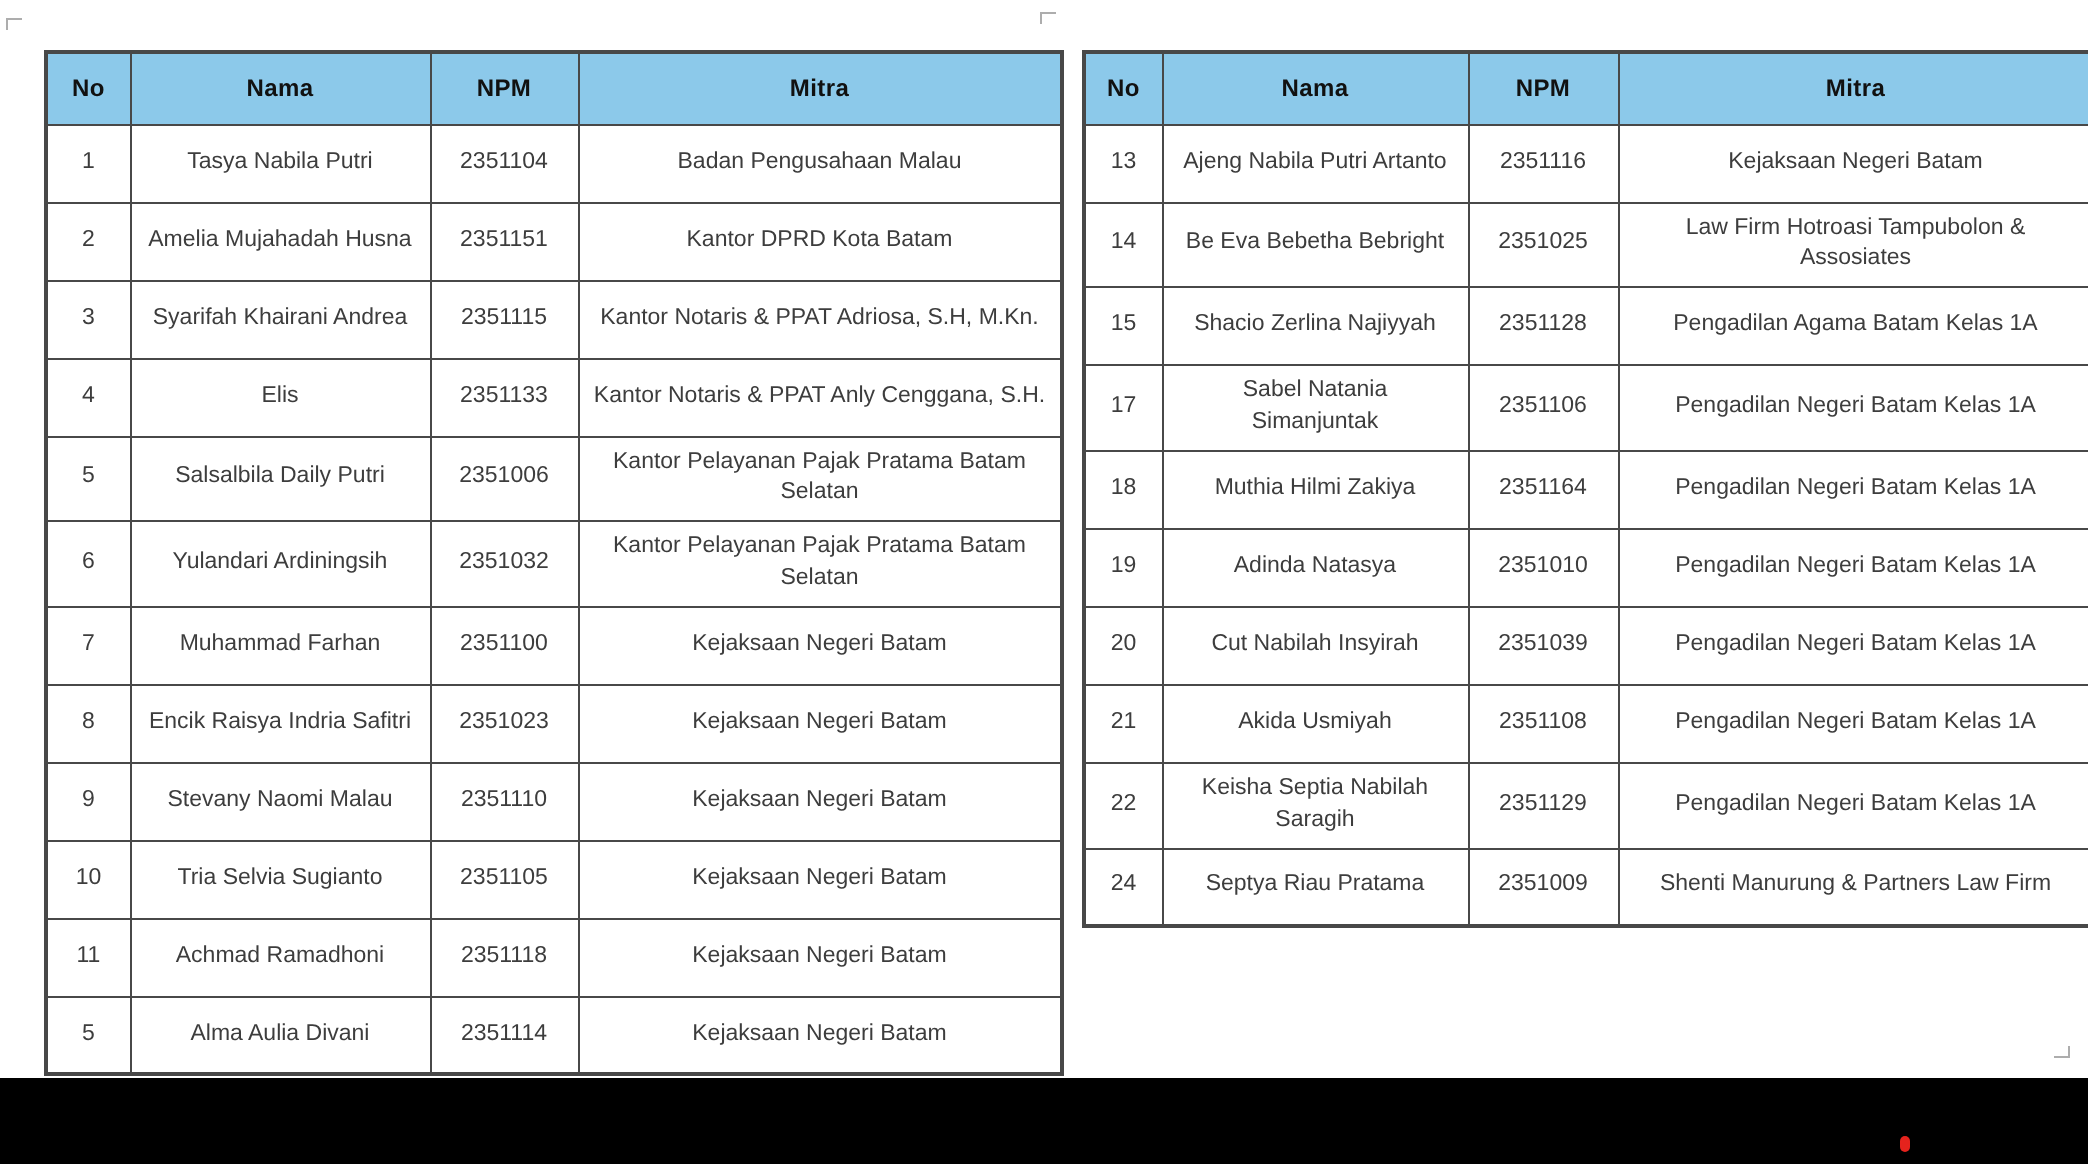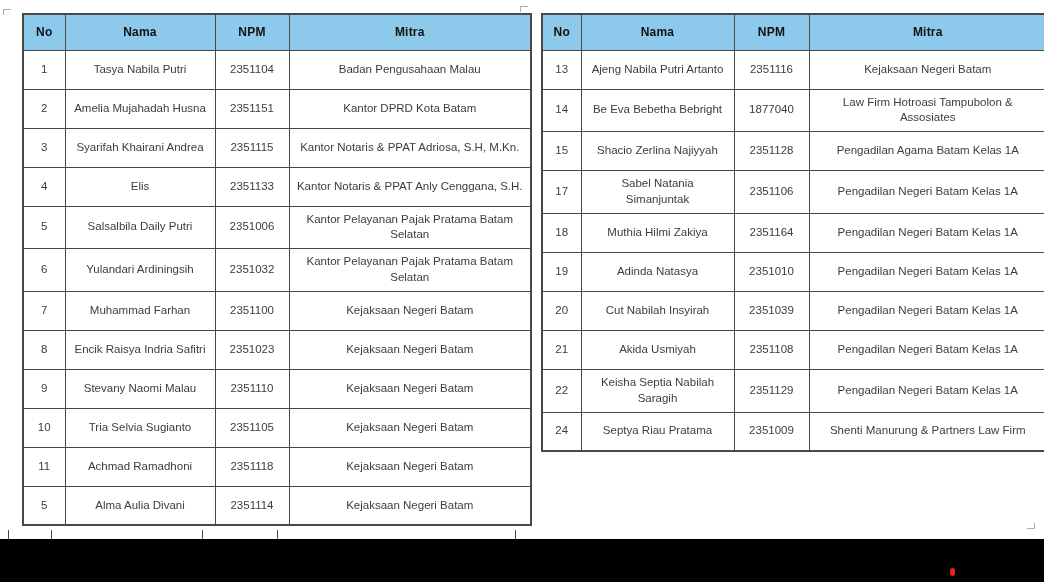--- a/index.html
+++ b/index.html
@@ -1,20 +1,20 @@
 <!DOCTYPE html>
 <html style="--header-bg: #8CC9EA; --grid-border: #484848; --body-text: #3D3D3D; --header-text: #111111; --bottom-bar: #000000; --red-marker: #E5231D;"><head>
 <meta charset="utf-8">
 <style>
   html,body{margin:0;padding:0;background:#ffffff;}
   .stage{
     position:relative;width:1044px;height:582px;background:#ffffff;overflow:hidden;
     font-family:"Liberation Sans", sans-serif;
   }
-  .table-wrap{position:absolute;top:13px;padding-left:14px;}
+  .table-wrap{position:absolute;top:25px;padding-left:14px;}
   .table-wrap.left{left:8px;}
   .table-wrap.right{left:527px;}
   table{border-collapse:collapse;table-layout:fixed;border:2px solid var(--grid-border,#3f3f3f);}
   .left table{width:508px;}
   .right table{width:505px;}
   .left col.c0{width:42px;}  .left col.c1{width:150px;} .left col.c2{width:74px;} .left col.c3{width:242px;}
   .right col.c0{width:39px;} .right col.c1{width:153px;}.right col.c2{width:75px;} .right col.c3{width:238px;}
   th,td{
     border:1px solid var(--grid-border,#484848);
     text-align:center;vertical-align:middle;
@@ -181,21 +181,21 @@
       <tbody>
           <tr>
             <td>13</td>
             <td>Ajeng Nabila Putri Artanto</td>
             <td>2351116</td>
             <td>Kejaksaan Negeri Batam</td>
           </tr>
           <tr>
             <td>14</td>
             <td>Be Eva Bebetha Bebright</td>
-            <td>1877040</td>
+            <td>2351025</td>
             <td>Law Firm Hotroasi Tampubolon &amp;
 Assosiates</td>
           </tr>
           <tr>
             <td>15</td>
             <td>Shacio Zerlina Najiyyah</td>
             <td>2351128</td>
             <td>Pengadilan Agama Batam Kelas 1A</td>
           </tr>
           <tr>

